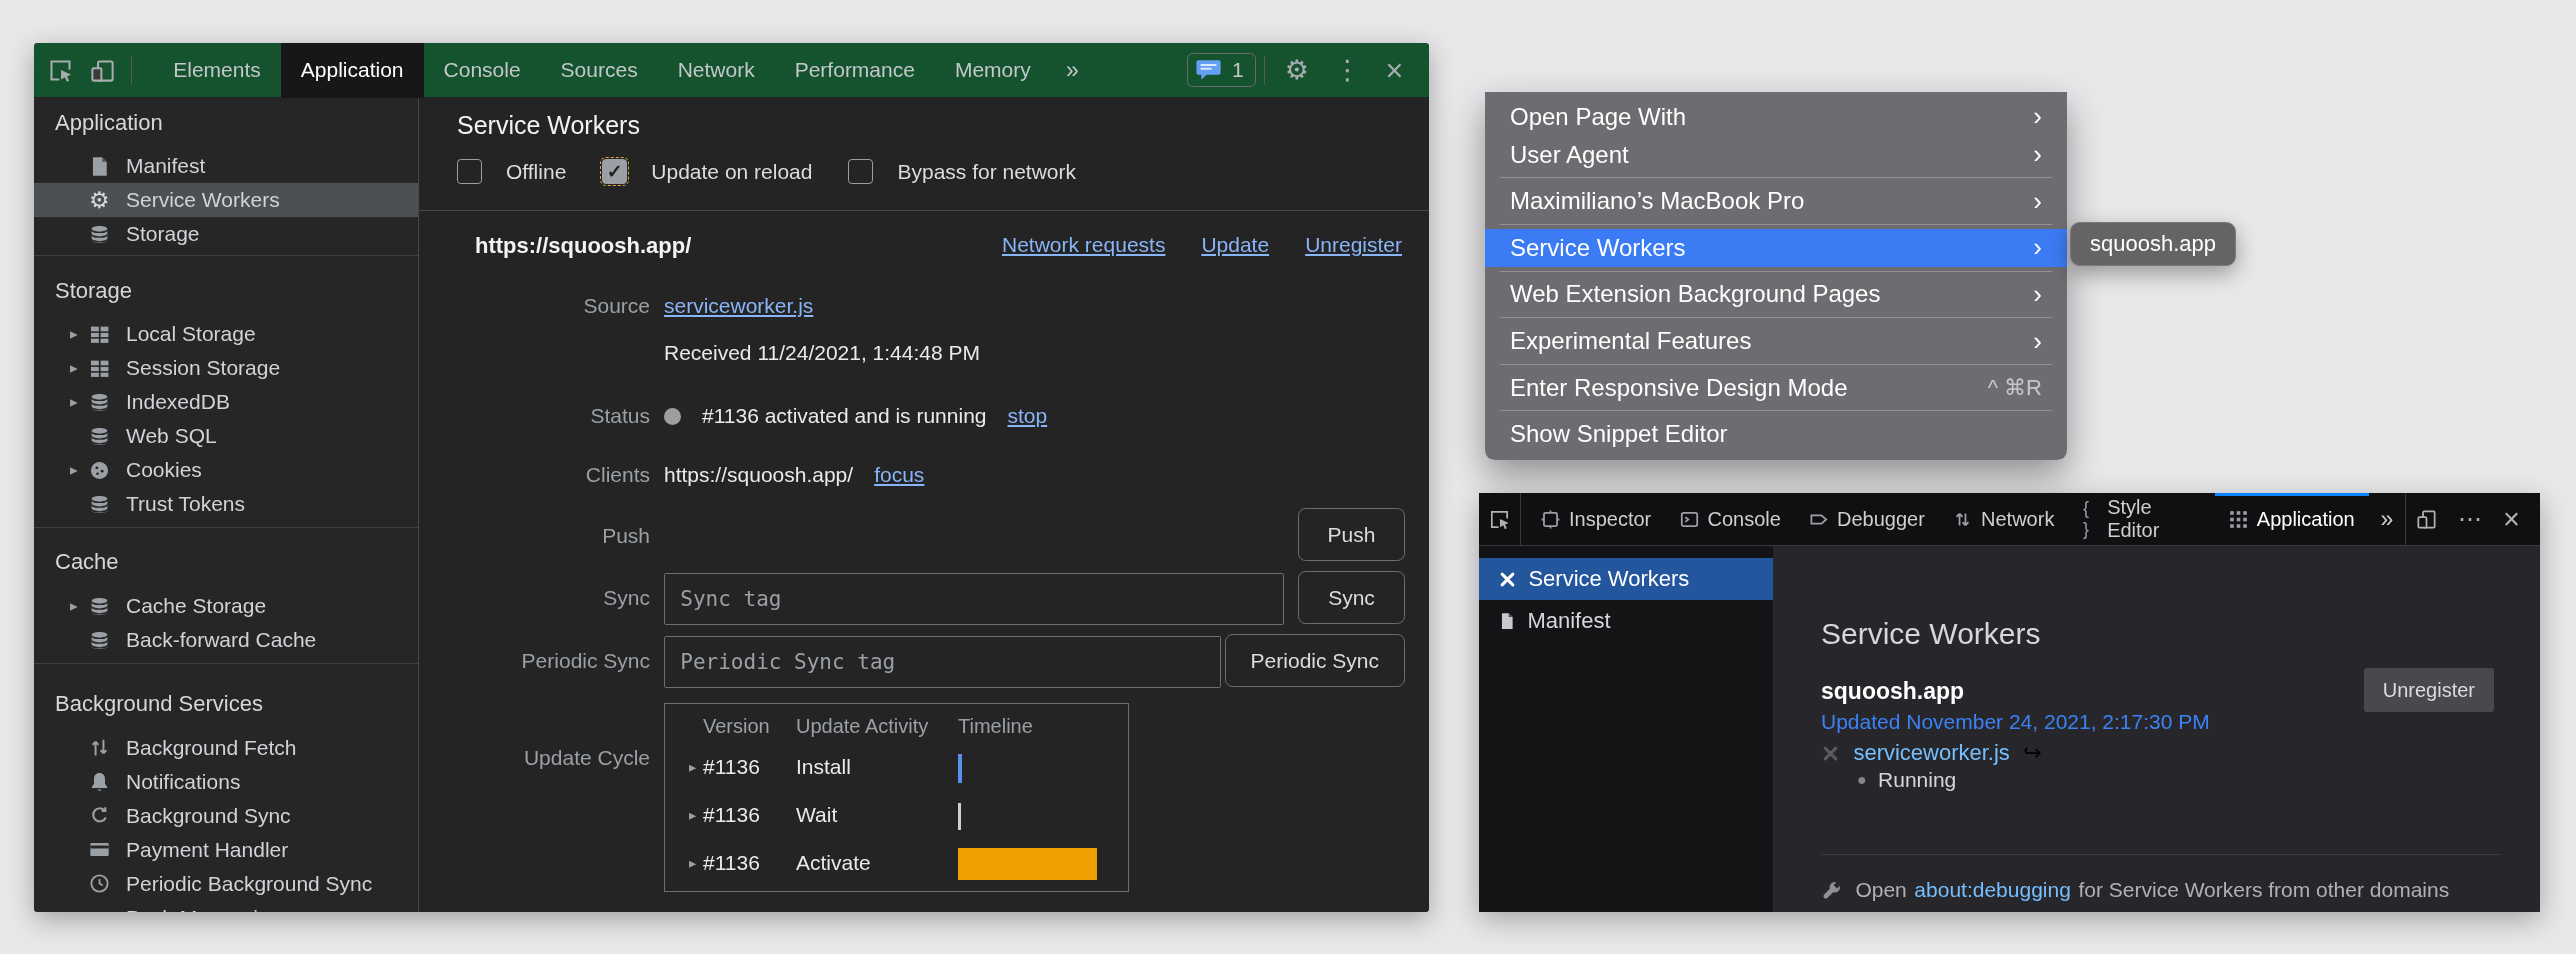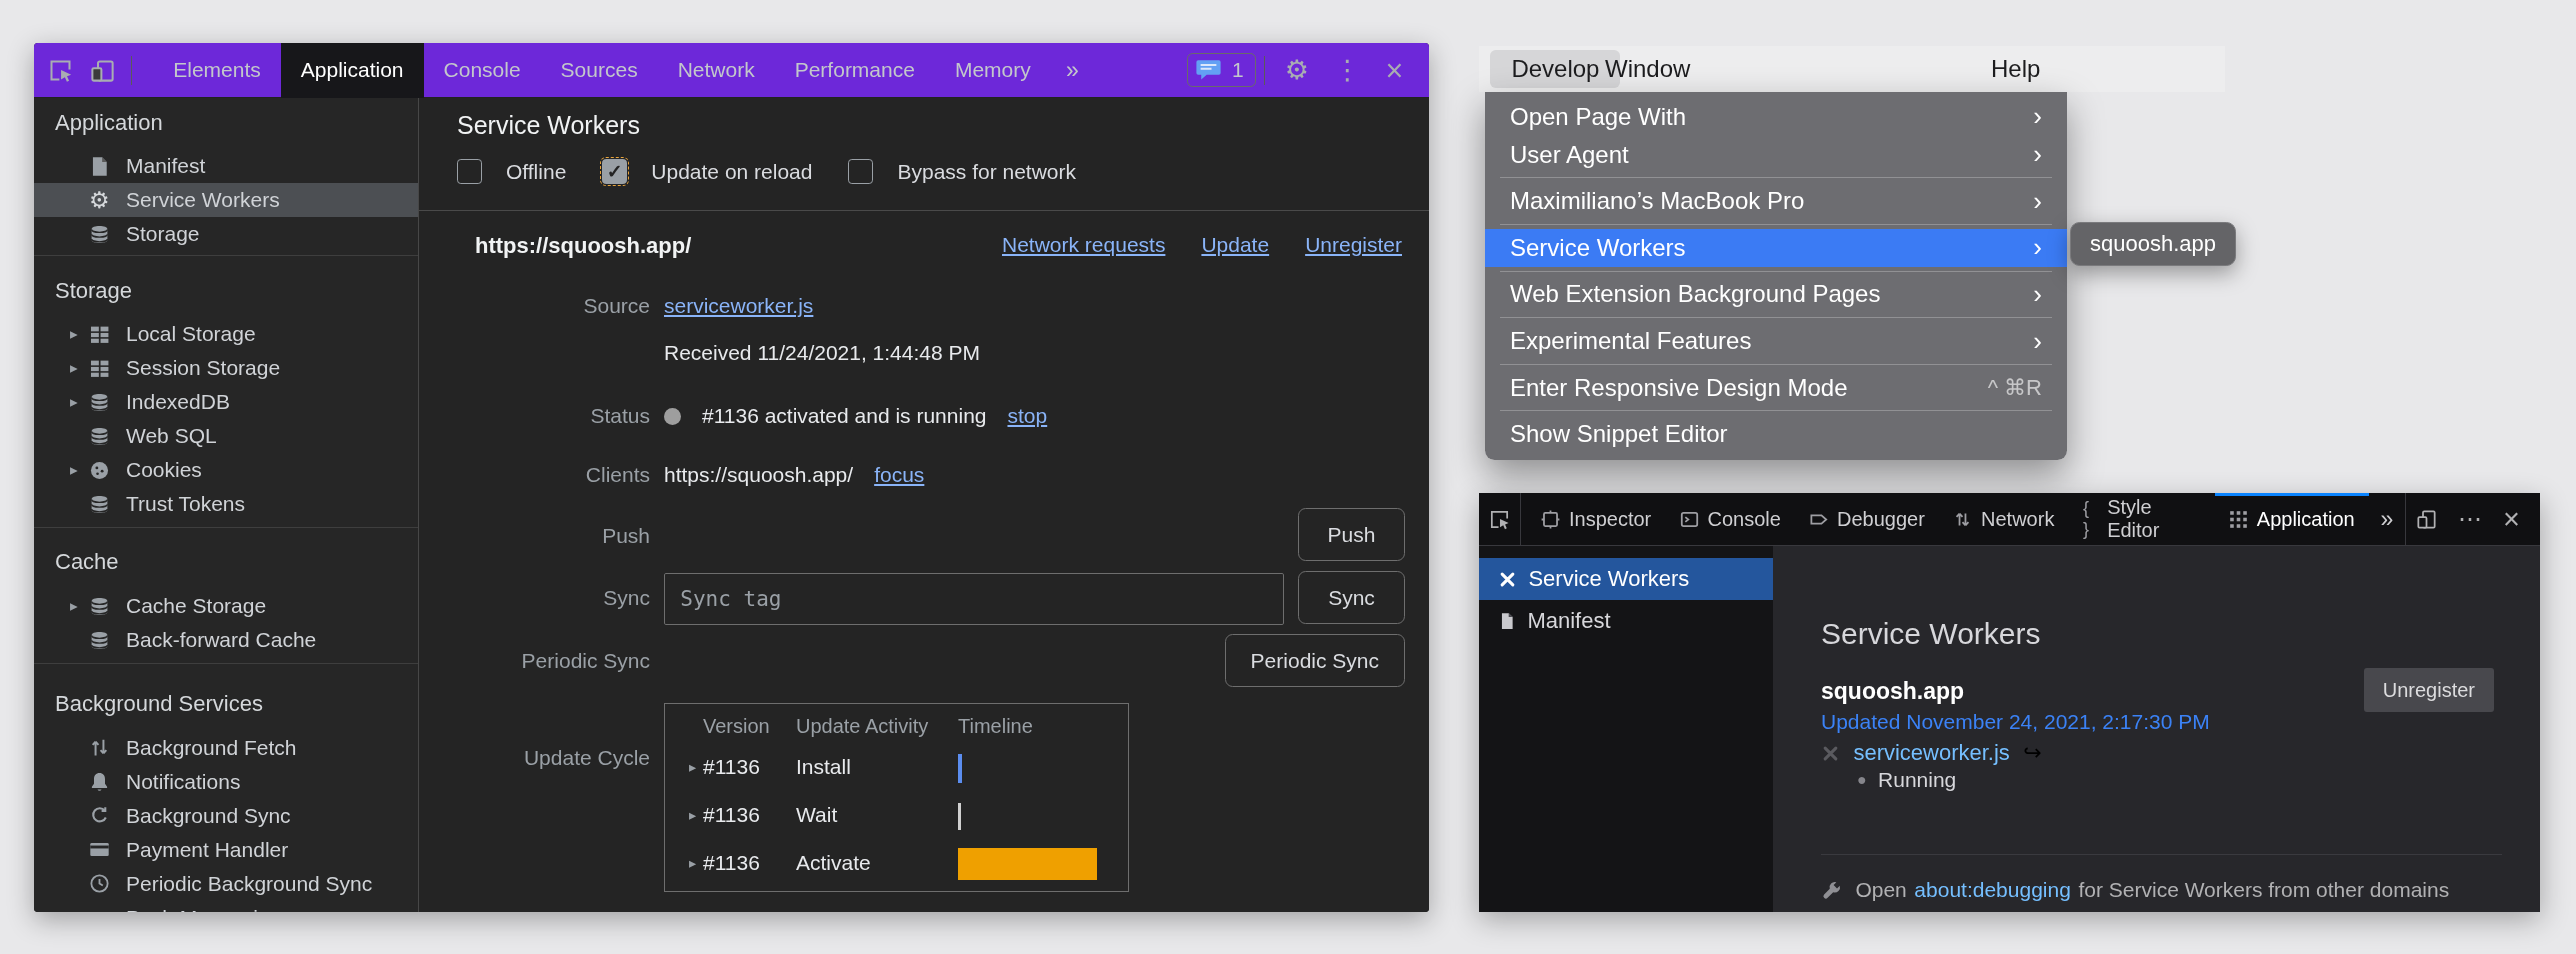--- a/index.html
+++ b/index.html
@@ -4,21 +4,21 @@
 <style>
   * { margin:0; padding:0; box-sizing:border-box; }
   html,body { background:#e8e8ea; }
   .canvas { position:relative; width:2576px; height:954px; background:#e8e8ea; overflow:hidden;
             font-family:"Liberation Sans", sans-serif; }
 
   
   .chrome { position:absolute; left:34px; top:43px; width:1395px; height:869px;
             background:#242424; border-radius:3.8px; box-shadow:0 7.6px 27px rgba(0,0,0,.30);
             display:flex; flex-direction:column; overflow:hidden; }
-  .c-toolbar { height:55px; flex:0 0 55px; background:#6d28d9; display:flex; align-items:center;
+  .c-toolbar { height:55px; flex:0 0 55px; background:#14532d; display:flex; align-items:center;
                border-bottom:1px solid #222; color:#a9adb2; }
   .c-toolicon { display:flex; align-items:center; justify-content:center; width:42px; height:42px; color:#a9adb2; }
   .c-sep { width:1px; height:29px; background:#5a5a5a; margin:0 7.6px; }
   .c-tabs { display:flex; height:55px; margin-left:13.4px; }
   .c-tab { padding:0 20px; height:55px; display:flex; align-items:center; color:#c3c7cb; font-size:21px; cursor:default; }
   .c-tab.active { background:#17171a; color:#ffffff; }
   .c-more { padding:0 15.3px; font-size:23px; color:#c3c7cb; display:flex; align-items:center; }
   .c-right { margin-left:auto; display:flex; align-items:center; padding-right:13.4px; }
   .c-badge { display:flex; align-items:center; gap:9.5px; border:1px solid #6a6a6a; border-radius:5.7px;
              padding:3.8px 11.4px 3.8px 7.6px; color:#c3c7cb; font-size:21px; }
@@ -395,20 +395,21 @@
         </div>
 
         <div class="m-label" style="top:426px;">Push</div>
         <button class="m-btn" style="top:410px;">Push</button>
 
         <div class="m-label" style="top:488px;">Sync</div>
         <input class="m-input" style="top: 475px; width: 620px;" placeholder="Sync tag">
         <button class="m-btn" style="top:473px;">Sync</button>
 
         <div class="m-label" style="top:551px;">Periodic Sync</div>
+        <input class="m-input" style="top: 538px; width: 557px;" placeholder="Periodic Sync tag">
         <button class="m-btn" style="top:536px;">Periodic Sync</button>
 
         <div class="m-label" style="top:648px;">Update Cycle</div>
         <div class="uc-table">
           <div class="uc-head">
             <span style="left:38px;">Version</span>
             <span style="left:131px;">Update Activity</span>
             <span style="left:293px;">Timeline</span>
           </div>
           <div class="uc-row">
@@ -427,25 +428,20 @@
             <span class="tri">▸</span>
             <span class="uc-v">#1136</span>
             <span class="uc-a">Activate</span>
             <span class="uc-bar bar-activate"></span>
           </div>
         </div>
       </div>
     </div>
   </div>
 
-  <div class="menubar">
-    <span class="mb-item mb-develop">Develop</span>
-    <span class="mb-item mb-window">Window</span>
-    <span class="mb-item mb-help">Help</span>
-  </div>
 
   <div class="menu">
     <div class="mi">
       <span>Open Page With</span>
       <span class="chev">›</span>
     </div>
     <div class="mi">
       <span>User Agent</span>
       <span class="chev">›</span>
     </div>

